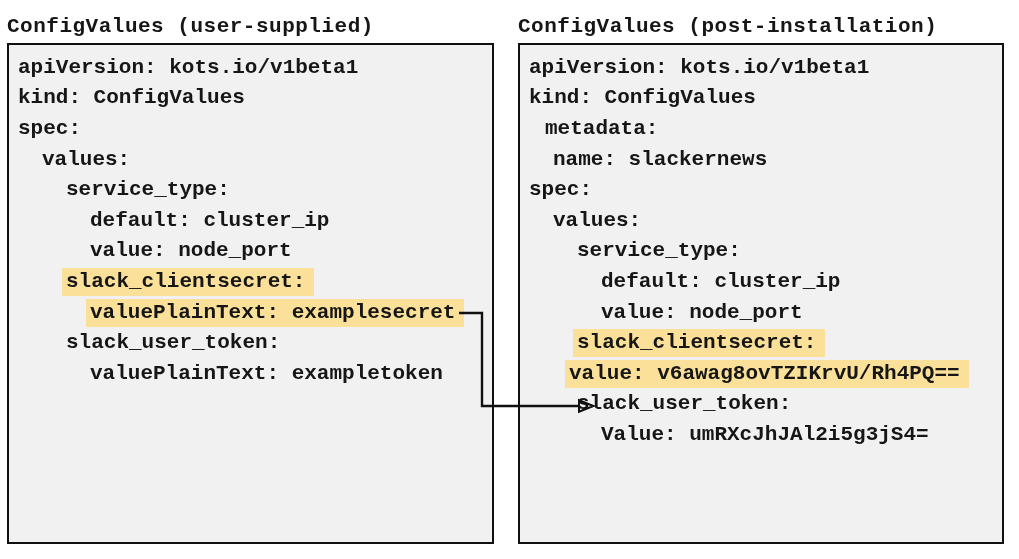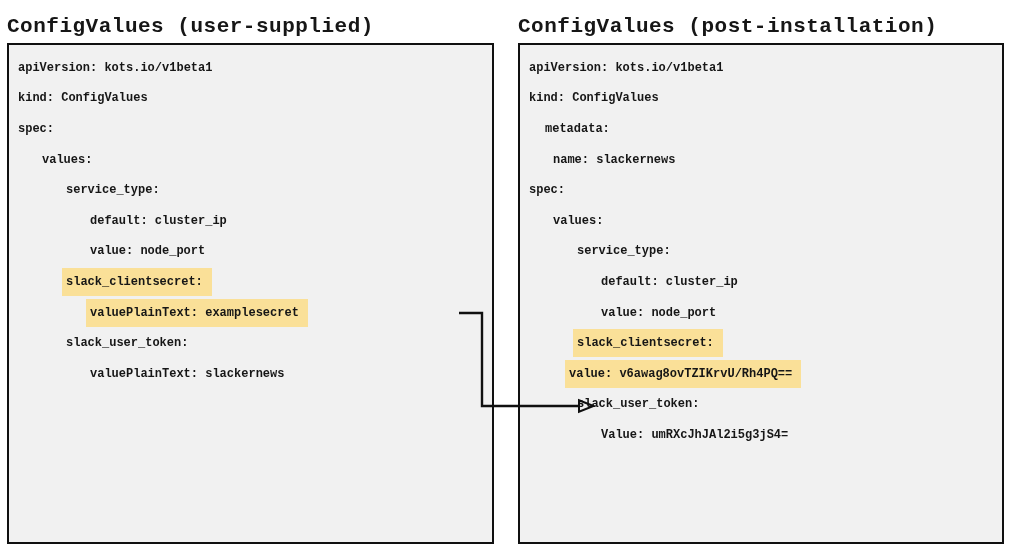--- a/index.html
+++ b/index.html
@@ -41,21 +41,21 @@
   #left-box  { left: 7px;   width: 487px; }
   #right-box { left: 518px; width: 486px; }
   .code-line {
     display: flex;
     align-items: center;
     height: 30.6px;
     white-space: pre;
   }
   .code-text {
     font-weight: 700;
-    font-size: 12px;
+    font-size: 21px;
     line-height: 24px;
     white-space: pre;
   }
   .code-text.hl {
     background: #fae098;
     padding: 2px 9px 2px 4px;
   }
   #arrow-overlay {
     position: absolute;
     left: 0;
@@ -75,21 +75,21 @@
     <div class="code-line"><span class="code-text" style="margin-left: 0px;">apiVersion: kots.io/v1beta1</span></div>
     <div class="code-line"><span class="code-text" style="margin-left: 0px;">kind: ConfigValues</span></div>
     <div class="code-line"><span class="code-text" style="margin-left: 0px;">spec:</span></div>
     <div class="code-line"><span class="code-text" style="margin-left: 24px;">values:</span></div>
     <div class="code-line"><span class="code-text" style="margin-left: 48px;">service_type:</span></div>
     <div class="code-line"><span class="code-text" style="margin-left: 72px;">default: cluster_ip</span></div>
     <div class="code-line"><span class="code-text" style="margin-left: 72px;">value: node_port</span></div>
     <div class="code-line"><span class="code-text hl" style="margin-left: 44px;">slack_clientsecret:</span></div>
     <div class="code-line"><span class="code-text hl" style="margin-left: 68px;">valuePlainText: examplesecret</span></div>
     <div class="code-line"><span class="code-text" style="margin-left: 48px;">slack_user_token:</span></div>
-    <div class="code-line"><span class="code-text" style="margin-left: 72px;">valuePlainText: slackernews</span></div>
+    <div class="code-line"><span class="code-text" style="margin-left: 72px;">valuePlainText: exampletoken</span></div>
   </div>
 
 <div id="right-box" class="code-box">
     <div class="code-line"><span class="code-text" style="margin-left: 0px;">apiVersion: kots.io/v1beta1</span></div>
     <div class="code-line"><span class="code-text" style="margin-left: 0px;">kind: ConfigValues</span></div>
     <div class="code-line"><span class="code-text" style="margin-left: 16px;">metadata:</span></div>
     <div class="code-line"><span class="code-text" style="margin-left: 24px;">name: slackernews</span></div>
     <div class="code-line"><span class="code-text" style="margin-left: 0px;">spec:</span></div>
     <div class="code-line"><span class="code-text" style="margin-left: 24px;">values:</span></div>
     <div class="code-line"><span class="code-text" style="margin-left: 48px;">service_type:</span></div>

